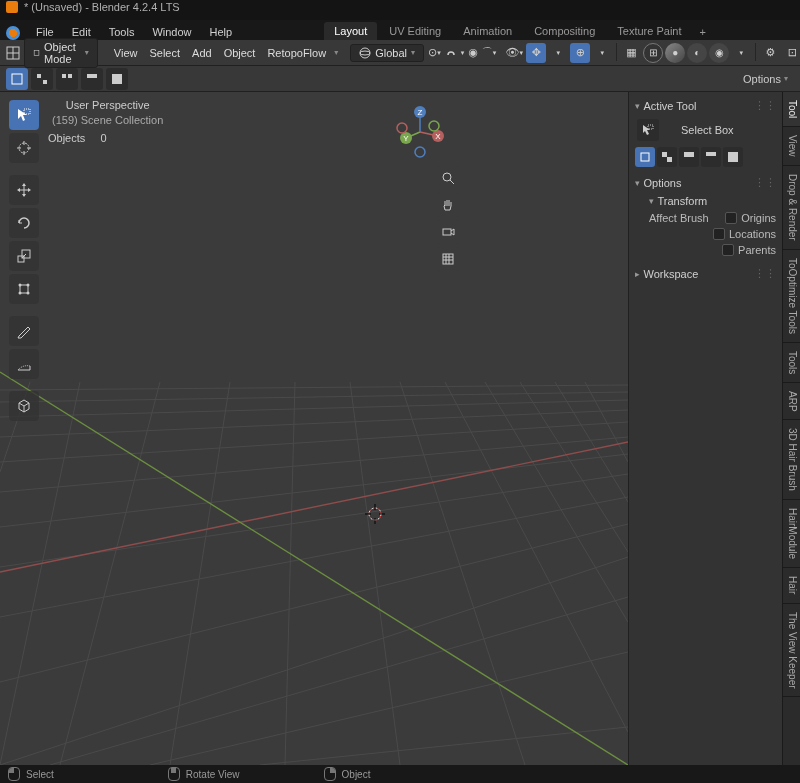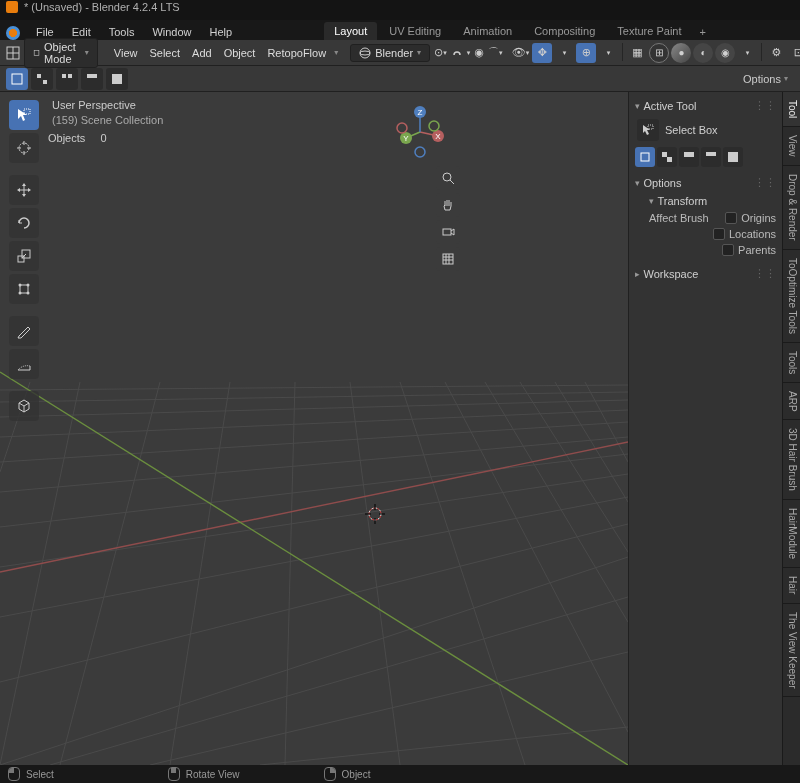--- a/index.html
+++ b/index.html
@@ -42,41 +42,41 @@
 
 .main { position: relative; height: calc(783px - 20px - 20px - 26px - 26px - 18px); display: flex; }
 
 
 .left-tools { width: 36px; background: transparent; display: flex; flex-direction: column; padding: 4px 3px; gap: 3px; position: absolute; left: 6px; top: 4px; z-index: 10; }
 .left-tools .tool { width: 30px; height: 30px; background: #333333cc; border-radius: 4px; display: flex; align-items: center; justify-content: center; cursor: pointer; color: #ccc; font-size: 14px; }
 .left-tools .tool.active { background: #4772b3; color: #fff; }
 .left-tools .gap { height: 6px; }
 
 
-.viewport { flex: 1; background: #3a3a3a; position: relative; overflow: hidden; }
+.viewport { flex: 1; background: #3a3a3a; position: relative; overflow: hidden; text-align: center; }
 .viewport svg.grid { position: absolute; top: 0; left: 0; width: 100%; height: 100%; }
 .viewport .overlay-text { position: absolute; left: 52px; top: 6px; color: #ccc; font-size: 11px; line-height: 1.4; }
 .viewport .overlay-text .line2 { color: #aaa; }
 .viewport .overlay-stats { position: absolute; left: 48px; top: 40px; color: #ccc; font-size: 11px; }
 .viewport .cursor { position: absolute; width: 20px; height: 20px; left: 365px; top: 412px; }
 
 
 .gizmo { position: absolute; right: 178px; top: 10px; width: 60px; height: 60px; }
 .gizmo svg { width: 100%; height: 100%; }
 
 
 .vp-side { position: absolute; right: 168px; top: 74px; display: flex; flex-direction: column; gap: 3px; }
 .vp-side .side-btn { width: 24px; height: 24px; background: #3b3b3bdd; border-radius: 4px; display:flex; align-items:center; justify-content:center; cursor:pointer; color:#ccc; font-size:13px;}
 
 
 .npanel { width: 154px; background: #333333; border-left: 1px solid #202020; padding: 4px 6px; font-size: 11px; overflow:hidden; }
 .npanel .section-head { display: flex; align-items: center; gap: 4px; color: #d0d0d0; padding: 3px 0; cursor: pointer; }
 .npanel .section-head .chev { font-size: 9px; color: #999; }
 .npanel .section-head .dots { margin-left: auto; color: #666; }
-.npanel .active-tool-row { display: flex; align-items: center; gap: 6px; padding: 4px 2px; }
+.npanel .active-tool-row { display: flex; align-items: center; gap: 22px; padding: 4px 2px; }
 .npanel .active-tool-row .tool-ic { width: 22px; height: 22px; background: #2c2c2c; border-radius:3px; display:flex; align-items:center; justify-content:center;}
 .npanel .mode-strip { display:flex; gap:2px; padding: 2px 0 6px 0;}
 .npanel .mode-strip .m { width:20px; height:20px; background:#2c2c2c; border-radius:3px; cursor:pointer; display:flex; align-items:center; justify-content:center;}
 .npanel .mode-strip .m.active { background:#4772b3; }
 .npanel .sub { padding-left: 14px; }
 .npanel .field-row { display:flex; align-items:center; justify-content:space-between; padding:2px 0; color:#bbb;}
 .npanel .check { width:12px; height:12px; background:#222; border:1px solid #555; border-radius:2px; margin-right:4px;}
 
 
 .right-tabs { width: 18px; background: #2b2b2b; border-left:1px solid #1a1a1a; display:flex; flex-direction:column; }
@@ -140,21 +140,21 @@
   <div class="label">Add</div>
   <div class="label">Object</div>
   <div class="label">RetopoFlow</div>
   <span class="caret" style="color:#888;font-size:8px;">▾</span>
   <div class="sep"></div>
   <div class="dropdown">
     <svg width="12" height="12" viewBox="0 0 12 12">
         <circle cx="6" cy="6" r="5" fill="none" stroke="#ccc"></circle>
         <ellipse cx="6" cy="6" rx="5" ry="2" fill="none" stroke="#ccc"></ellipse>
       </svg>
-    <span>Blender</span>
+    <span>Global</span>
     <span class="caret">▾</span>
   </div>
   <div class="icon-btn">⊙<span class="caret" style="font-size:7px">▾</span></div>
   <div class="icon-btn">
       <svg width="12" height="12" viewBox="0 0 12 12">
         <path d="M3 8 A3 3 0 0 1 9 8" fill="none" stroke="#ccc" stroke-width="1.5"></path>
       </svg>
     </div>
   <div class="icon-btn">
       <span class="caret" style="font-size:7px">▾</span>

